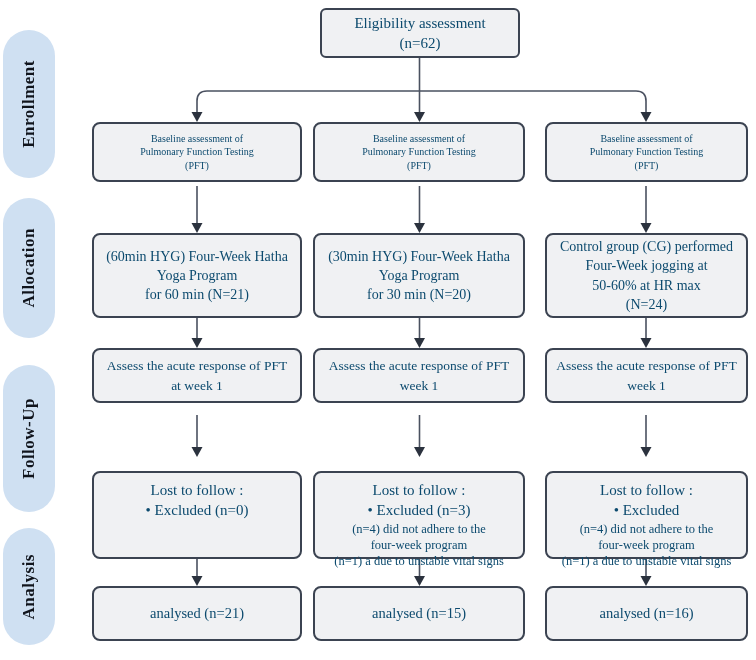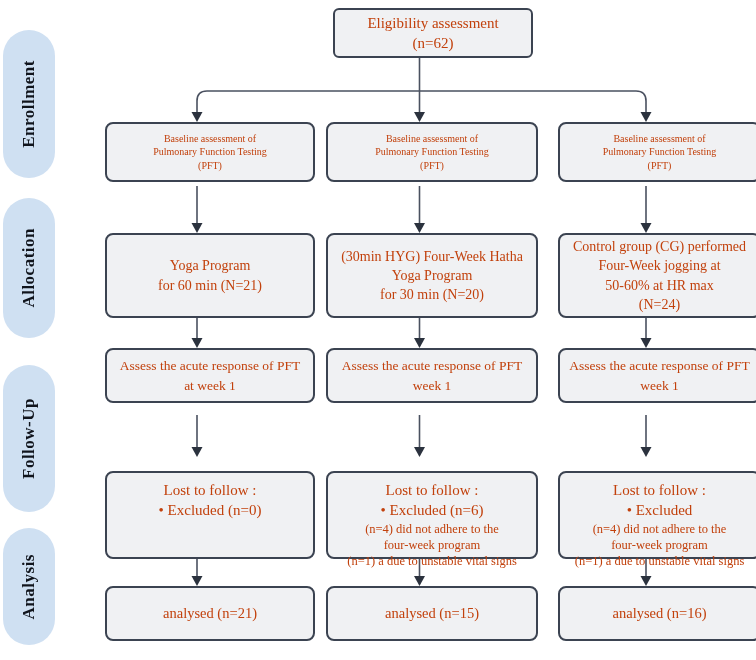--- a/index.html
+++ b/index.html
@@ -13,21 +13,21 @@
   .pill-1{top:30px;height:148px}
   .pill-2{top:198px;height:140px}
   .pill-3{top:365px;height:147px}
   .pill-4{top:528px;height:117px}
   .pill-text{writing-mode:vertical-rl;transform:rotate(180deg);font-weight:bold;
              font-size:17px;color:#10141c;letter-spacing:.5px;}
 
   
   .box{position:absolute;background:#f0f1f3;border:2.5px solid #3b4351;border-radius:8px;
        box-sizing:border-box;display:flex;flex-direction:column;justify-content:center;
-       align-items:center;text-align:center;color:#c2410c;z-index:2;padding:2px 4px;margin-left:13px;}
+       align-items:center;text-align:center;color:#0c4a6e;z-index:2;padding:2px 4px;}
   .c1{left:92px;width:210px}
   .c2{left:313px;width:212px}
   .c3{left:545px;width:203px}
   .r-base{top:122px;height:60px;font-size:10px;line-height:1.32}
   .r-alloc{top:233px;height:85px;font-size:14px;line-height:1.38}
   .r-assess{top:348px;height:55px;font-size:13.5px;line-height:1.45}
   .r-lost{top:471px;height:88px;justify-content:flex-start;padding-top:7px;}
   .r-analysed{top:586px;height:55px;font-size:14.5px;}
   .eligibility{left:320px;top:8px;width:200px;height:50px;font-size:15px;line-height:1.35;border-radius:6px;}
   .lost-lg{font-size:15px;line-height:1.35;}
@@ -92,20 +92,21 @@
     <div class="ln">Eligibility assessment</div>
     <div class="ln">(n=62)</div>
   </div>
 
   <div class="box c1 r-base">
     <div class="ln">Baseline assessment of</div>
     <div class="ln">Pulmonary Function Testing</div>
     <div class="ln">(PFT)</div>
   </div>
   <div class="box c1 r-alloc">
+    <div class="ln">(60min HYG) Four-Week Hatha</div>
     <div class="ln">Yoga Program</div>
     <div class="ln">for 60 min (N=21)</div>
     <div class="ln"></div>
   </div>
   <div class="box c1 r-assess">
     <div class="ln">Assess the acute response  of PFT</div>
     <div class="ln">at week 1</div>
   </div>
   <div class="box c1 r-lost">
     <div class="ln lost-lg">Lost to follow :</div>
@@ -128,21 +129,21 @@
     <div class="ln">Yoga Program</div>
     <div class="ln">for 30 min (N=20)</div>
     <div class="ln"></div>
   </div>
   <div class="box c2 r-assess">
     <div class="ln">Assess the acute response  of PFT</div>
     <div class="ln">week 1</div>
   </div>
   <div class="box c2 r-lost">
     <div class="ln lost-lg">Lost to follow :</div>
-    <div class="ln lost-lg">• Excluded (n=6)</div>
+    <div class="ln lost-lg">• Excluded (n=3)</div>
     <div class="ln lost-sm">(n=4) did not adhere to the</div>
     <div class="ln lost-sm">four-week program</div>
     <div class="ln lost-sm">(n=1) a due to unstable vital signs</div>
   </div>
   <div class="box c2 r-analysed">
     <div class="ln">analysed (n=15)</div>
   </div>
 
   <div class="box c3 r-base">
     <div class="ln">Baseline assessment of</div>

